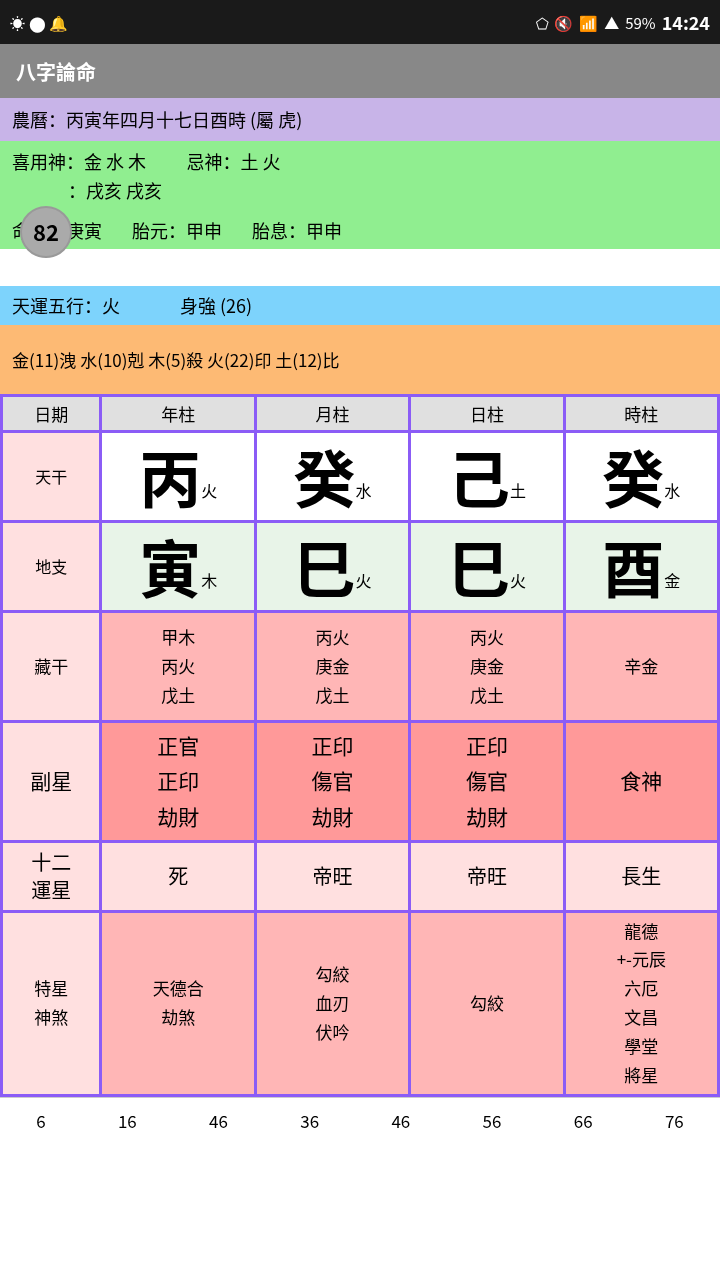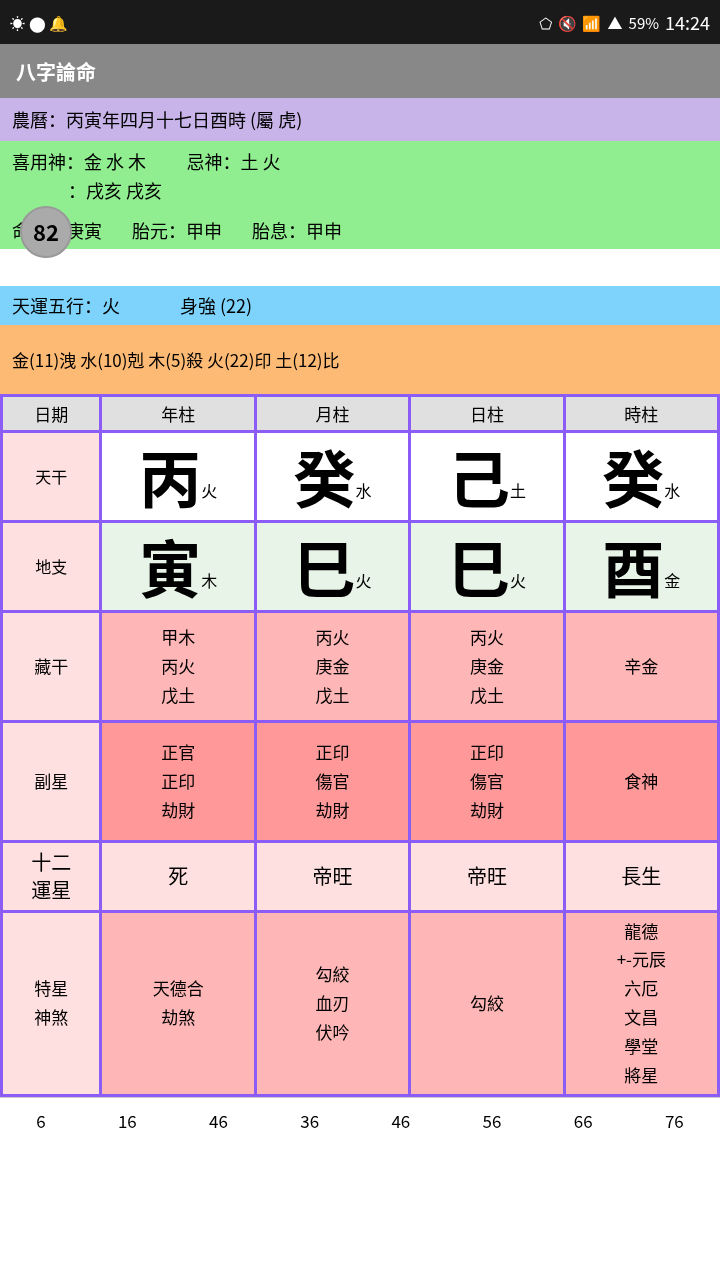--- a/index.html
+++ b/index.html
@@ -19,21 +19,21 @@
       background: #1a1a1a;
       display: flex;
       align-items: center;
       justify-content: space-between;
       padding: 0 10px 0 10px;
       color: #fff;
       font-size: 15px;
     }
     .status-left { display: flex; align-items: center; gap: 4px; }
     .status-right { display: flex; align-items: center; gap: 6px; font-size: 15px; }
-    .time-text { font-size: 18px; font-weight: normal; }
+    .time-text { font-size: 18px; font-weight: bold; }
 
     
     .title-bar {
       width: 720px;
       height: 54px;
       background: #888;
       display: flex;
       align-items: center;
       padding: 0 16px;
       color: #ffffff;
@@ -153,21 +153,21 @@
     .canggan-row td {
       background: #ffb6b6;
       font-size: 17px;
       height: 110px;
       line-height: 1.7;
     }
 
     
     .fuxing-row td {
       background: #ff9999;
-      font-size: 17px;
+      font-size: 21px;
       height: 120px;
       line-height: 1.7;
     }
 
     
     .shier-row td {
       background: #ffe0e0;
       font-size: 20px;
       height: 70px;
       line-height: 1.4;
@@ -240,21 +240,21 @@
 </div>
 
 <div class="cmd-section" style="background:#90ee90; padding: 6px 12px; font-size:18px; display:flex; gap:30px;">
   <span>命宮：庚寅</span>
   <span>胎元：甲申</span>
   <span>胎息：甲申</span>
 </div>
 
 <div class="elem-row" style="background:#7dd3fc; padding: 6px 12px; font-size:18px; display:flex; gap:60px;margin-top:37px;">
   <span>天運五行：火</span>
-  <span>身強 (22)</span>
+  <span>身強 (26)</span>
 </div>
 
 <div class="five-elem-bar">
   <span>金(11)洩  水(10)剋  木(5)殺  火(22)印  土(12)比</span>
 </div>
 
 <table class="main-table">
 
   <tbody>
       <tr class="header-row">

